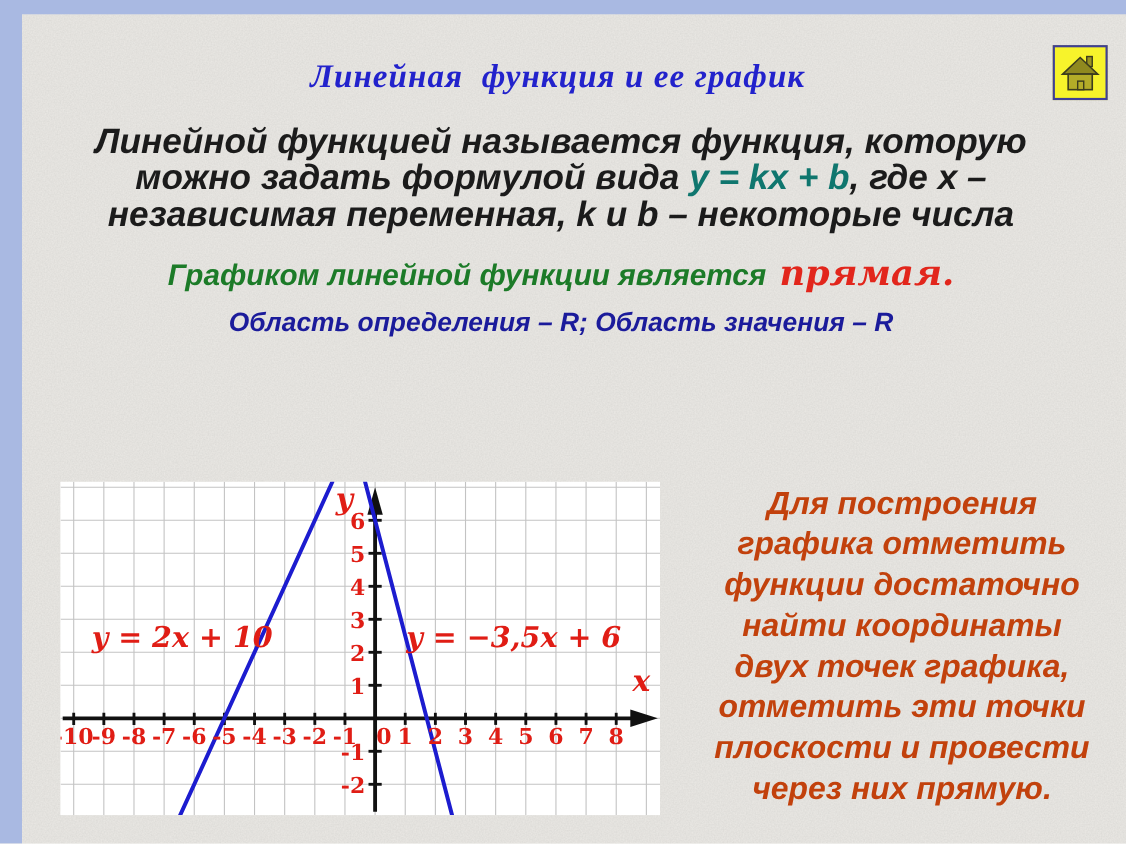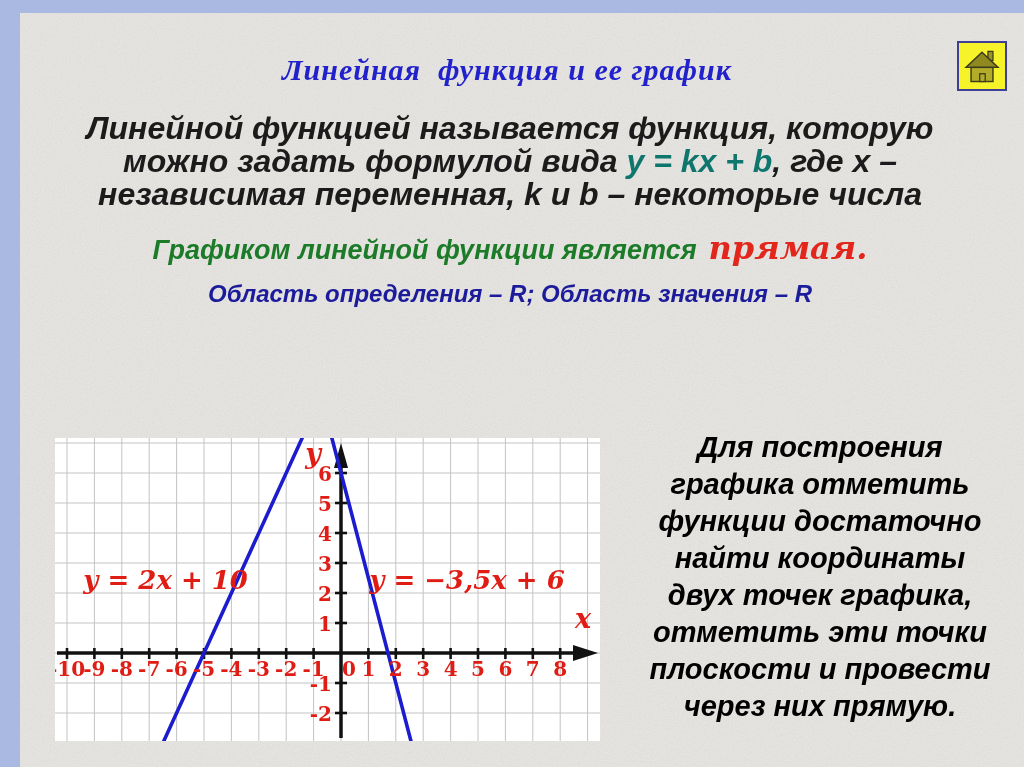--- a/index.html
+++ b/index.html
@@ -37,22 +37,22 @@
   }
   .domain-line{
     position:absolute;left:10px;top:280px;width:1000px;z-index:1;text-align:center;
     font-style:italic;font-weight:bold;font-size:24px;color:#1b1b9b;
   }
   .graph-box{
     position:absolute;left:55px;top:438px;width:545px;height:303px;z-index:1;
     background:#ffffff;
   }
   .note{
-    position:absolute;left:620px;top:429px;width:400px;z-index:1;text-align:center;
-    font-style:italic;font-weight:bold;font-size:29px;line-height:37px;color:#000000;
+    position:absolute;left:620px;top:440px;width:400px;z-index:1;text-align:center;
+    font-style:italic;font-weight:bold;font-size:29px;line-height:37px;color:#c2410c;
   }
   .home-btn{
     position:absolute;left:957px;top:41px;width:50px;height:50px;z-index:3;
     background:#f7f32b;border:2px solid #3f3f96;box-sizing:border-box;
     cursor:pointer;display:flex;align-items:center;justify-content:center;
   }
 </style>
 </head>
 <body>
 

